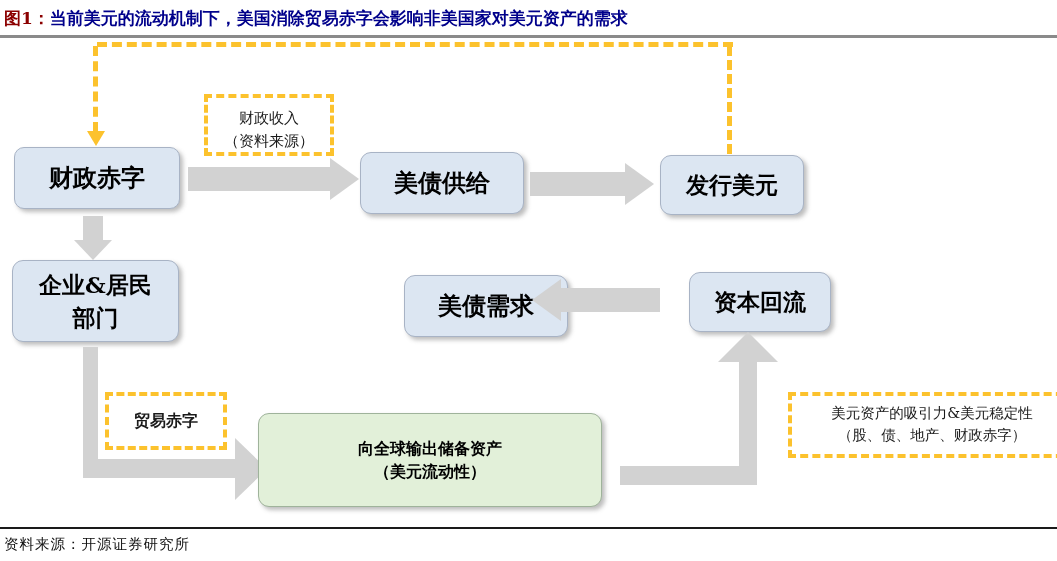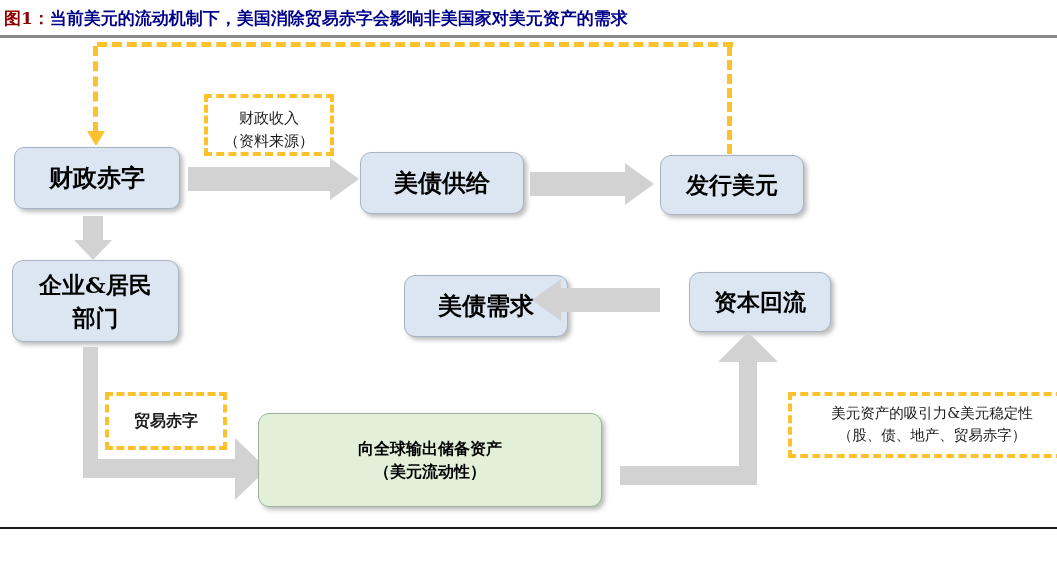--- a/index.html
+++ b/index.html
@@ -120,18 +120,19 @@
   </div>
 
   <div>
     <div class="shaft" style="left:620px;top:466px;width:137px;height:19px;"></div>
     <div class="shaft" style="left:739px;top:361px;width:18px;height:124px;"></div>
     <div class="tri big-up" style="left:718px;top:332px;"></div>
   </div>
 
   <div class="note" style="left:788px;top:392px;width:280px;height:58px;font-size:14.5px;">
     <span>美元资产的吸引力&amp;美元稳定性</span>
-    <span>（股、债、地产、贸易赤字）</span>
+    <span>（股、债、地产、财政赤字）</span>
   </div>
 
   <div class="footer-rule"></div>
+  <div class="source-line">资料来源：开源证券研究所</div>
 
 </div>
 
 </body></html>

